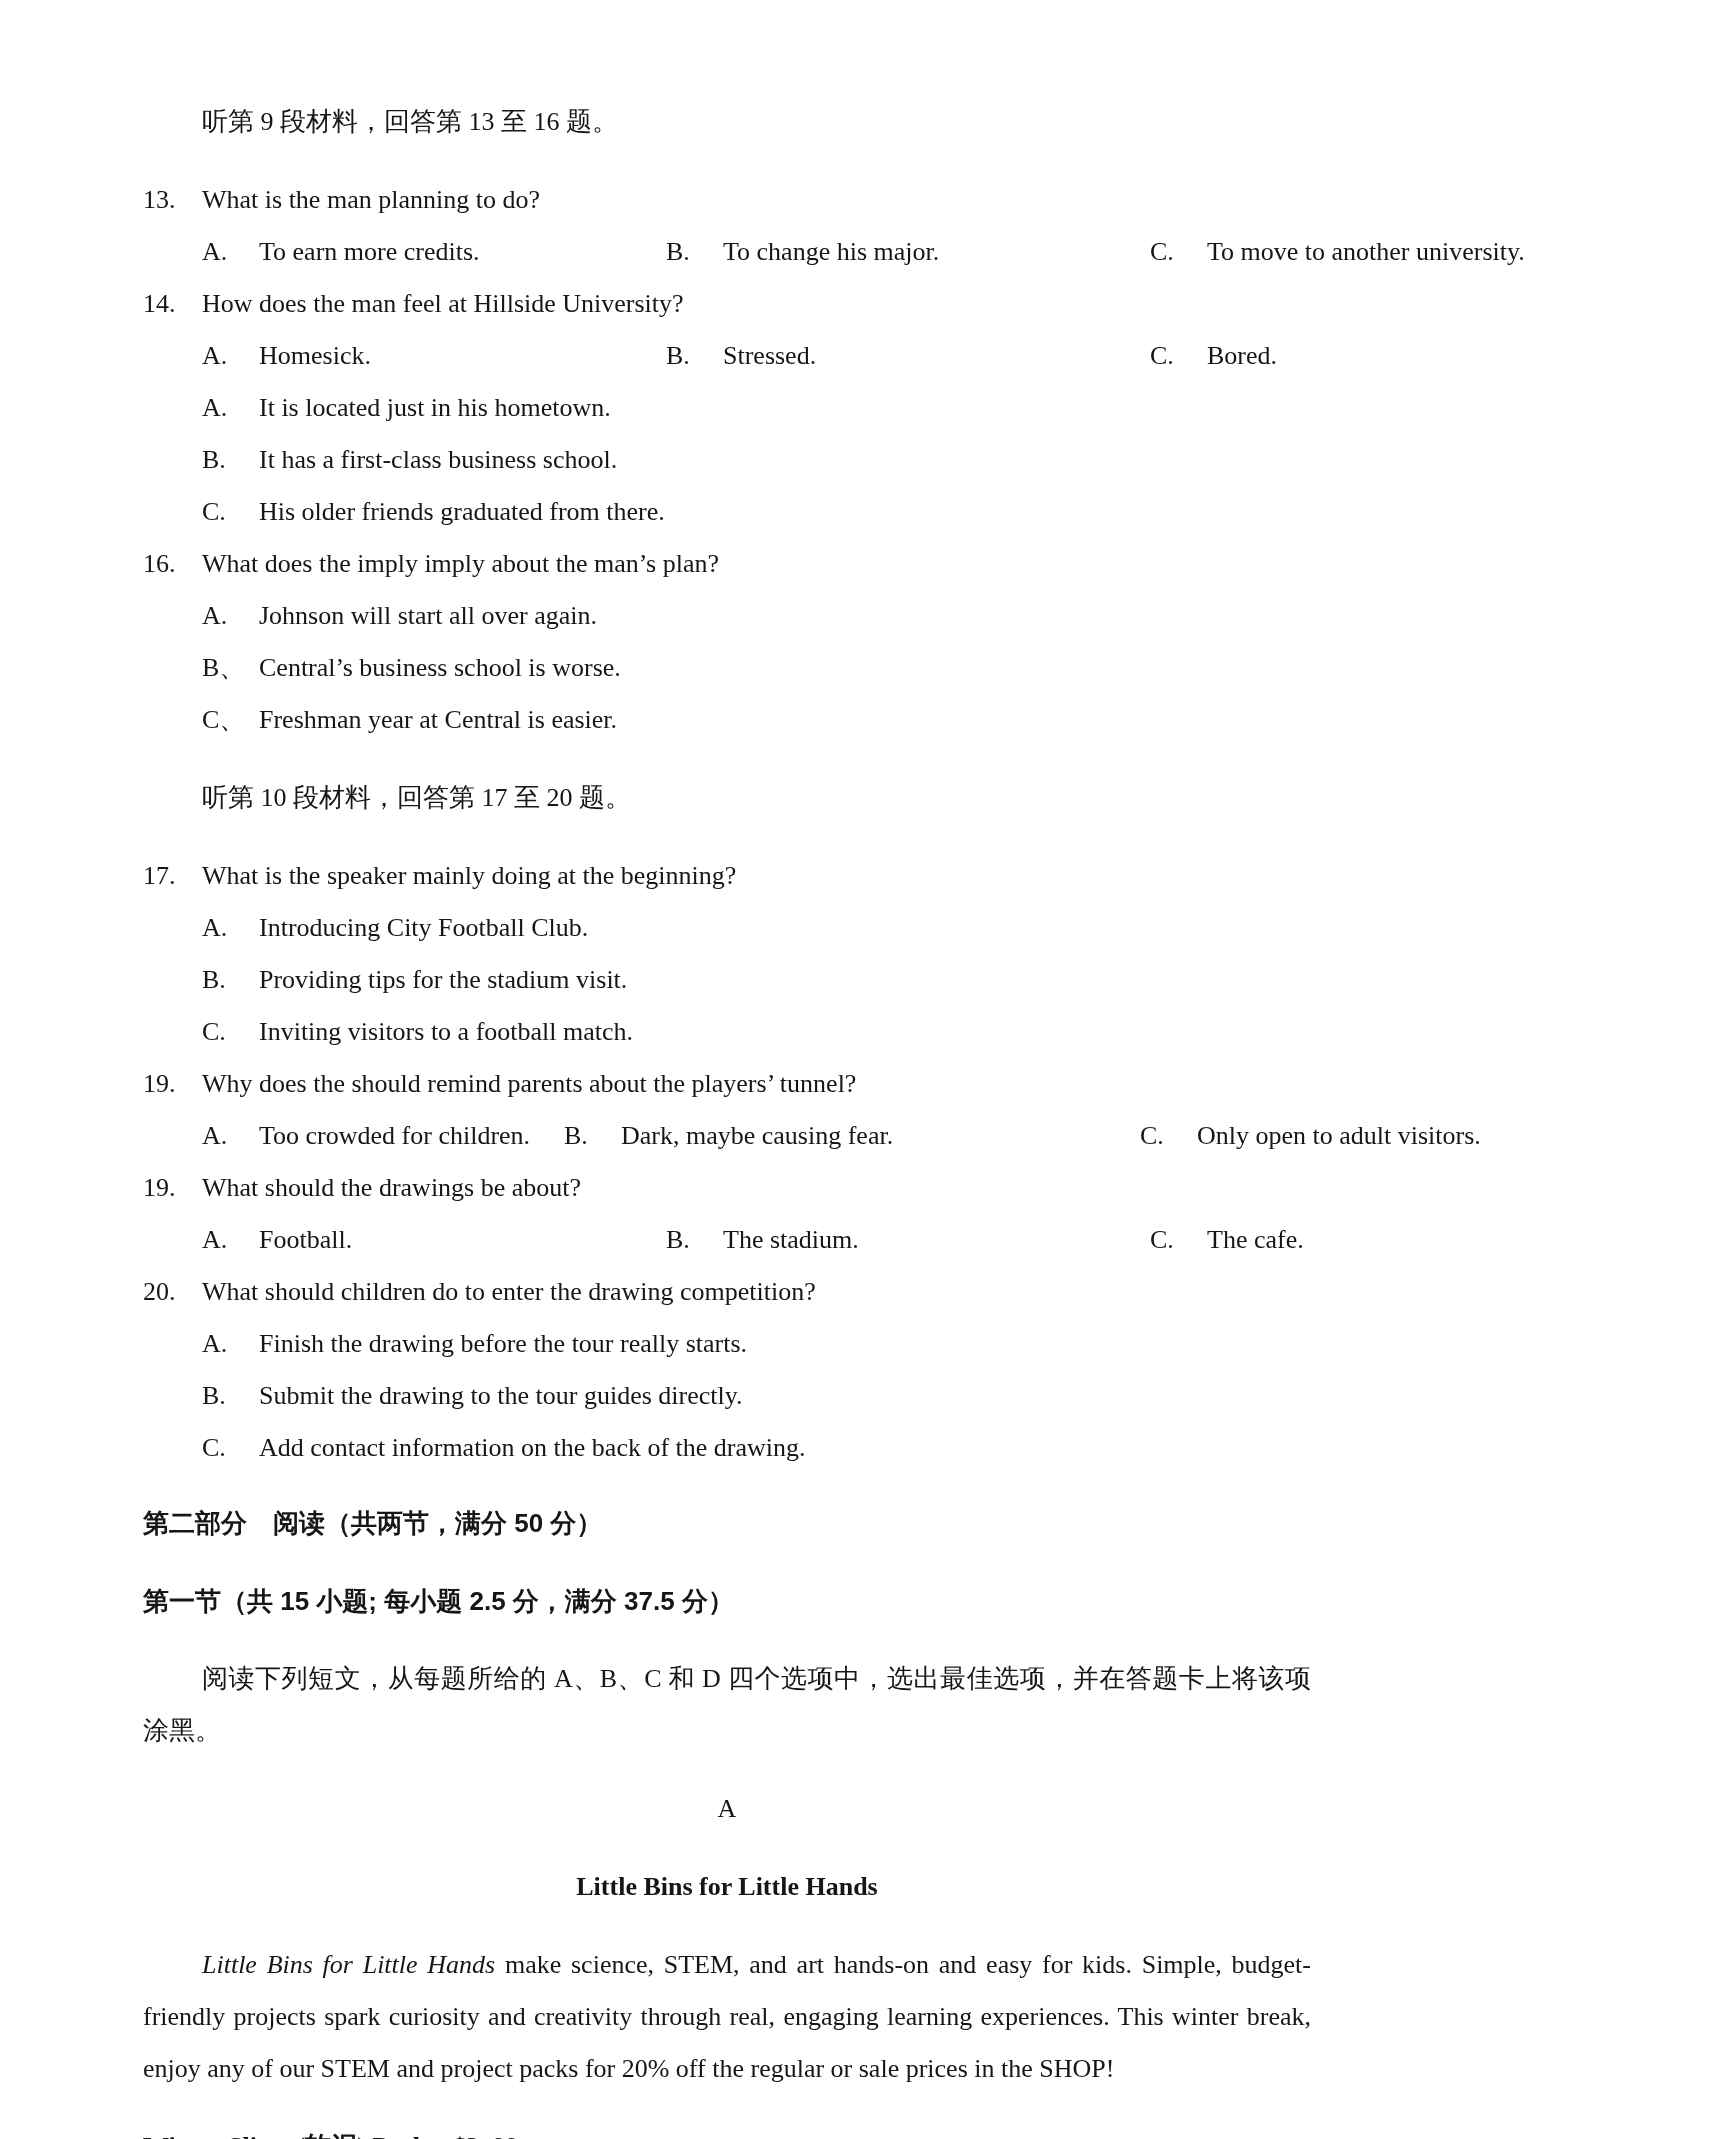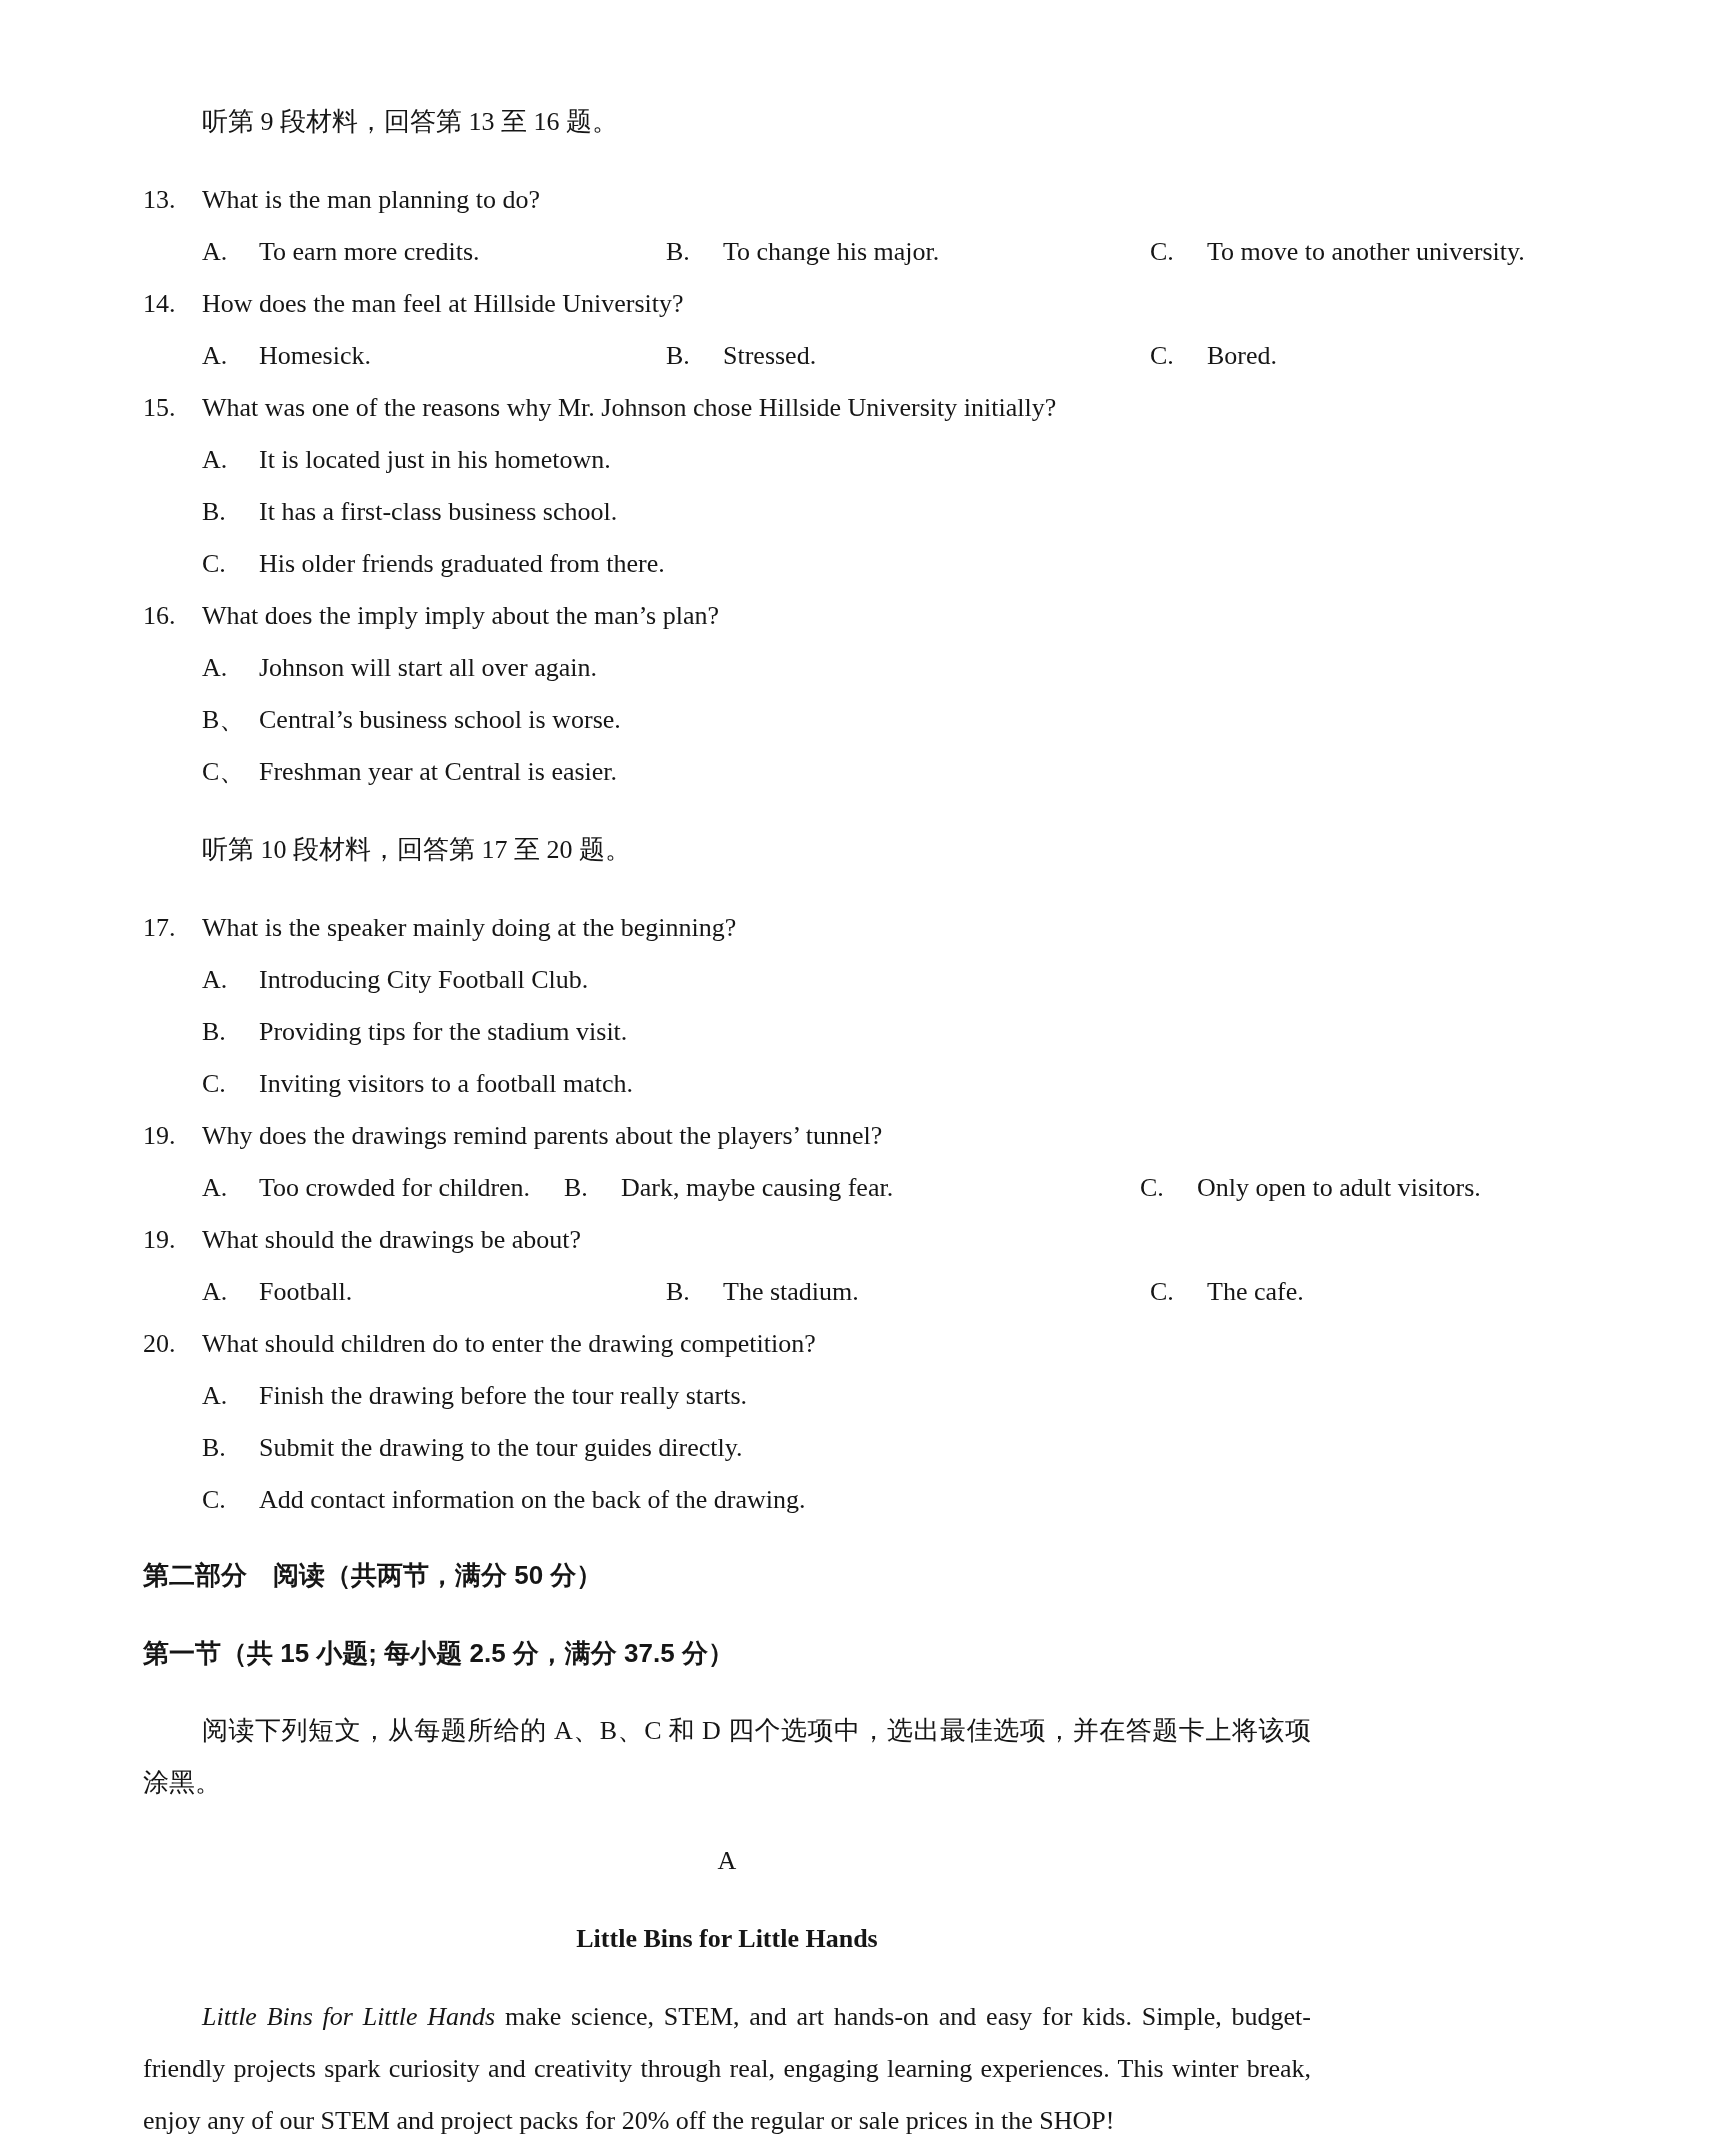--- a/index.html
+++ b/index.html
@@ -72,24 +72,20 @@
           <span>Stressed.</span>
         </span>
       <span class="opt">
           <span class="olabel">C.</span>
           <span>Bored.</span>
         </span>
     </div>
   </div>
 
   <div>
-    <div class="qline">
-      <span>15.</span>
-      <span>What was one of the reasons why Mr. Johnson chose Hillside University initially?</span>
-    </div>
     <div class="opt-line">
         <span class="olabel">A.</span>
         <span>It is located just in his hometown.</span>
       </div>
     <div class="opt-line">
         <span class="olabel">B.</span>
         <span>It has a first-class business school.</span>
       </div>
     <div class="opt-line">
         <span class="olabel">C.</span>
@@ -133,21 +129,21 @@
       </div>
     <div class="opt-line">
         <span class="olabel">C.</span>
         <span>Inviting visitors to a football match.</span>
       </div>
   </div>
 
   <div>
     <div class="qline">
       <span>19.</span>
-      <span>Why does the drawings remind parents about the players’ tunnel?</span>
+      <span>Why does the should remind parents about the players’ tunnel?</span>
     </div>
     <div class="opts-row wide">
       <span class="opt">
           <span class="olabel">A.</span>
           <span>Too crowded for children.</span>
         </span>
       <span class="opt">
           <span class="olabel">B.</span>
           <span>Dark, maybe causing fear.</span>
         </span>

